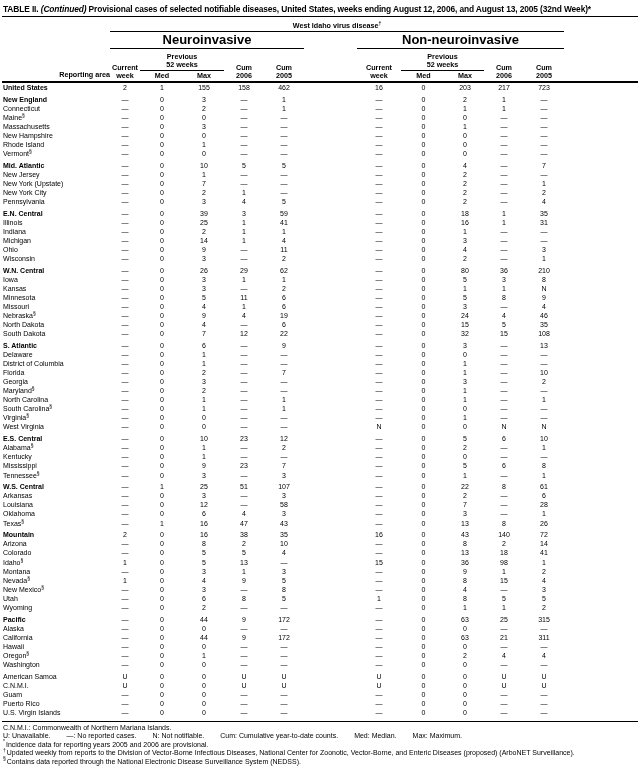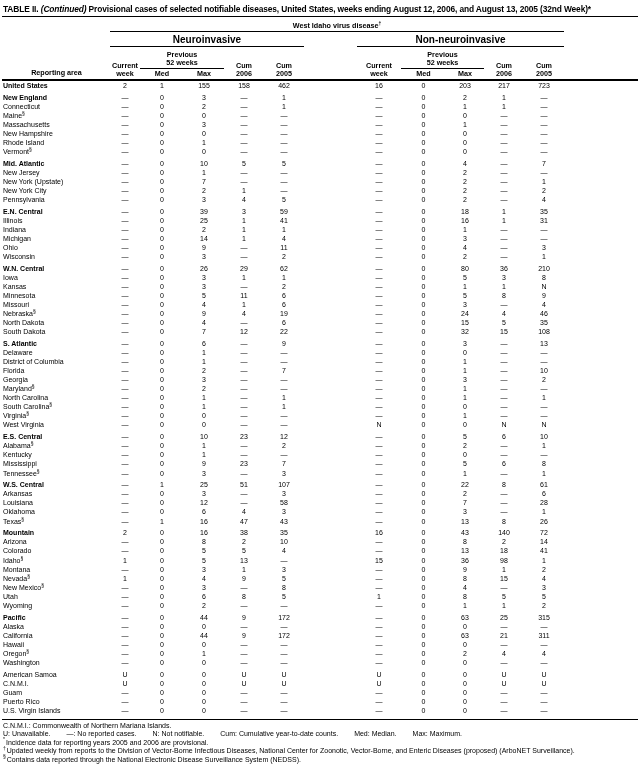--- a/index.html
+++ b/index.html
@@ -4,23 +4,23 @@
 <style>
   html,body{margin:0;padding:0;background:#fff;}
   body{width:640px;height:781px;overflow:hidden;font-family:"Liberation Sans",sans-serif;color:#000;}
   .page{padding:4px 2px 0 2px;}
   .title{font-size:8.4px;font-weight:bold;line-height:10px;letter-spacing:-0.12px;padding-left:1px;}
   .title i{}
   .title-rule{border-bottom:1.6px solid #000;margin-top:2px;}
   table{border-collapse:collapse;table-layout:fixed;width:636px;margin-top:1px;}
   th,td{padding:0;font-size:7px;vertical-align:bottom;}
   thead th{font-weight:bold;text-align:center;}
-  .area-head{text-align:center;vertical-align:bottom;padding-left:1px;padding-bottom:2px;font-size:7.2px;}
+  .area-head{text-align:right;vertical-align:bottom;padding-left:1px;padding-bottom:2px;font-size:7.2px;}
   .disease-head{border-bottom:1px solid #000;font-size:7.2px;height:12px;padding-bottom:1px;}
-  .group-head{border-bottom:1px solid #000;font-size:10px;height:13px;padding-bottom:1px;}
+  .group-head{border-bottom:1px solid #000;font-size:13px;height:13px;padding-bottom:1px;}
   .col-head{font-size:7.2px;vertical-align:bottom;padding-bottom:1px;}
   .pre{white-space:pre-line;line-height:8px;}
   .prev{border-bottom:1px solid #000;}
   .r3{height:22px;}
   .r4{height:10px;}
   .thick-rule td{height:1.8px;background:#000;line-height:0;}
   tbody td{font-size:7px;line-height:9.05px;vertical-align:middle;}
   td.area{text-align:left;padding-left:1px;white-space:nowrap;}
   td.val{text-align:center;}
   tr.bold td.area{font-weight:bold;}

